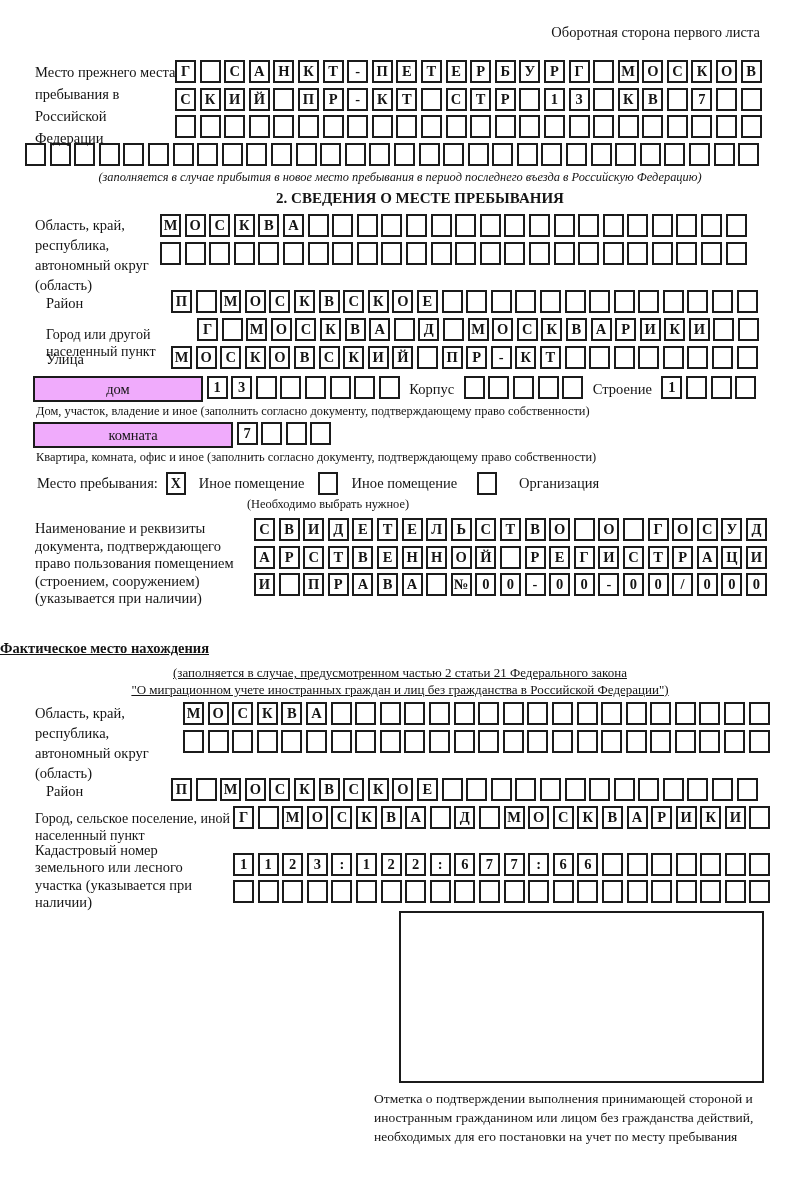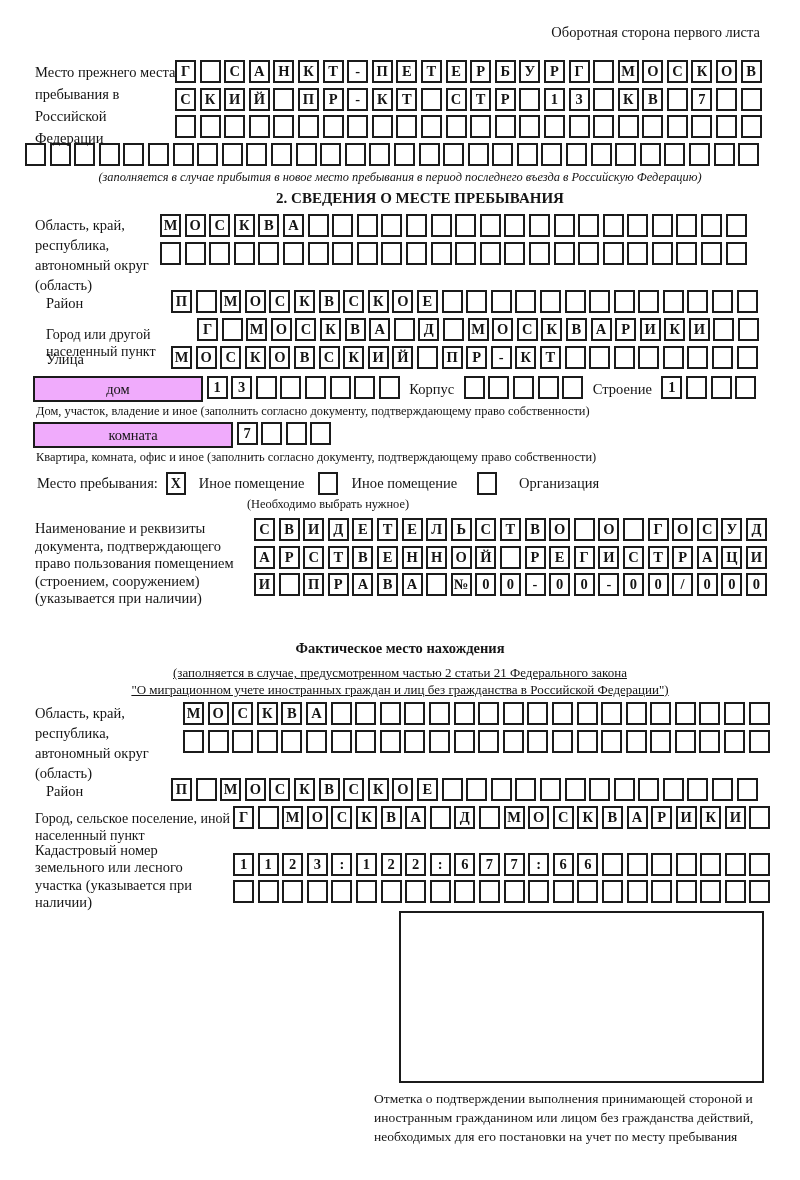--- a/index.html
+++ b/index.html
@@ -21,21 +21,21 @@
   .lbl-city2{width:150px;line-height:17px;font-size:14px;top:8px;}
   .lbl-doc{width:218px;line-height:17.5px;top:2px;}
   .lbl-reg3{width:152px;}
   .lbl-city3{width:196px;line-height:17px;font-size:14px;top:4px;}
   .lbl-kad{width:190px;line-height:17.5px;top:-11px;}
   .mh76{min-height:76px;}.mh28{min-height:27.6px;margin-left:11px;}.mh30{min-height:30px;}.mh112{min-height:112px;}
   .cap{font-size:12.4px;line-height:15px;}
   .center{text-align:center;font-style:italic;}
   .capL{margin-left:36px;margin-top:2px;margin-bottom:2px;}
   .stitle{font-size:15px;font-weight:700;text-align:center;margin:5px 8px 7px 0;padding-left:48px;}
-  .h3{font-size:14.5px;font-weight:700;text-align:center;margin:10px 0 0 0;}
+  .h3{font-size:14.5px;font-weight:700;margin:10px 0 0 0;text-decoration:underline;}
   .note2{font-size:13px;line-height:16.5px;text-align:center;margin-top:8px;text-decoration:underline;}
   .inline-row{display:flex;align-items:flex-start;gap:3.6px;margin-left:33px;margin-top:3px;}
   .widebox{flex:none;border:2px solid #1b1b1b;height:26px;box-sizing:border-box;display:flex;
            align-items:center;justify-content:center;font-size:14.5px;background:#f0abfc;}
   .w170{width:170px}.w200{width:200px}
   .inlbl{flex:none;font-size:14.5px;line-height:26px;padding:0 6px;}
   .stayrow{display:flex;align-items:center;margin-left:37px;margin-top:6px;height:24px;font-size:14.5px;}
   .cb{flex:none;width:20px;height:23px;border:2px solid #1b1b1b;box-sizing:border-box;text-align:center;
       font-size:14px;font-weight:600;line-height:19px;}
   .cbm8{margin-left:8px}.cbm14{margin-left:14px}.cbm20{margin-left:20px}

